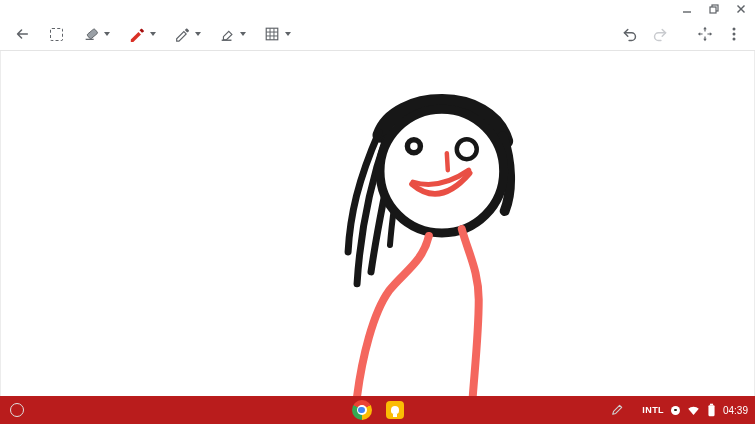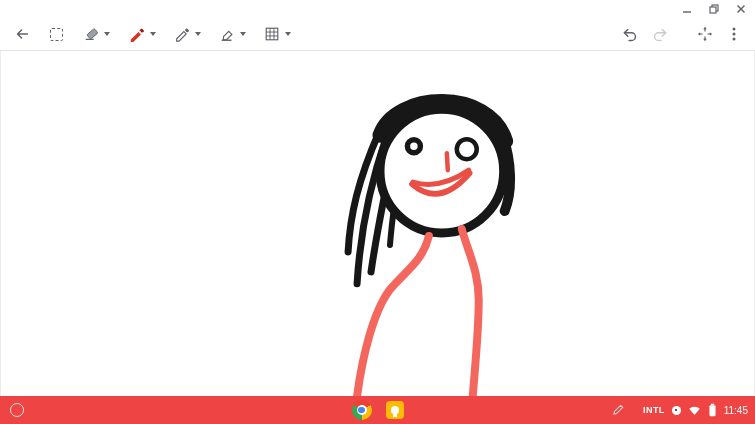--- a/index.html
+++ b/index.html
@@ -25,21 +25,21 @@
   .sel-box { width:13px; height:13px; border:1.5px dashed #5f6368; border-radius:2px; }
   .spacer { flex:1; }
   .right-actions { display:flex; align-items:center; gap:10px; }
 
   
   .canvas { height:345px; background:#ffffff; border-left:1px solid #ececec;
     border-right:1px solid #ececec; position:relative; flex:0 0 auto; }
   .canvas svg { position:absolute; inset:0; }
 
   
-  .shelf { height:28px; background:#ef4444; position:relative; flex:0 0 auto; }
+  .shelf { height:28px; background:#b91c1c; position:relative; flex:0 0 auto; }
   .launcher { position:absolute; left:10px; top:50%; transform:translateY(-50%);
     width:14px; height:14px; border:1.7px solid #e0e0e0; border-radius:50%; }
   .shelf-center { position:absolute; left:50%; top:50%; transform:translate(-50%,-50%);
     display:flex; align-items:center; gap:14px; }
   .chrome-icon { width:20px; height:20px; border-radius:50%;
     background:conic-gradient(from -60deg, #ea4335 0deg 120deg, #fbbc04 120deg 240deg, #34a853 240deg 360deg);
     display:flex; align-items:center; justify-content:center; }
   .chrome-icon .ring { width:10px; height:10px; background:#fff; border-radius:50%;
     display:flex; align-items:center; justify-content:center; }
   .chrome-icon .dot { width:6.5px; height:6.5px; background:#4285f4; border-radius:50%; }
@@ -232,18 +232,18 @@
       <div style="display:flex;align-items:center;gap:7px;">
         <span class="intl">INTL</span>
         <span class="notif"></span>
         <svg width="13" height="12" viewBox="0 0 16 14">
           <path d="M8 13 L1.5 5.5 A9.5 9.5 0 0 1 14.5 5.5 Z" fill="#ffffff"></path>
         </svg>
         <svg width="9" height="14" viewBox="0 0 10 16">
           <rect x="3.2" y="0.8" width="3.6" height="1.8" fill="#ffffff"></rect>
           <rect x="1.5" y="2.6" width="7" height="12.4" rx="1.2" fill="#ffffff"></rect>
         </svg>
-        <span class="clock">11:45</span>
+        <span class="clock">04:39</span>
       </div>
     </div>
   </div>
 
 </div>
 
 </body></html>

